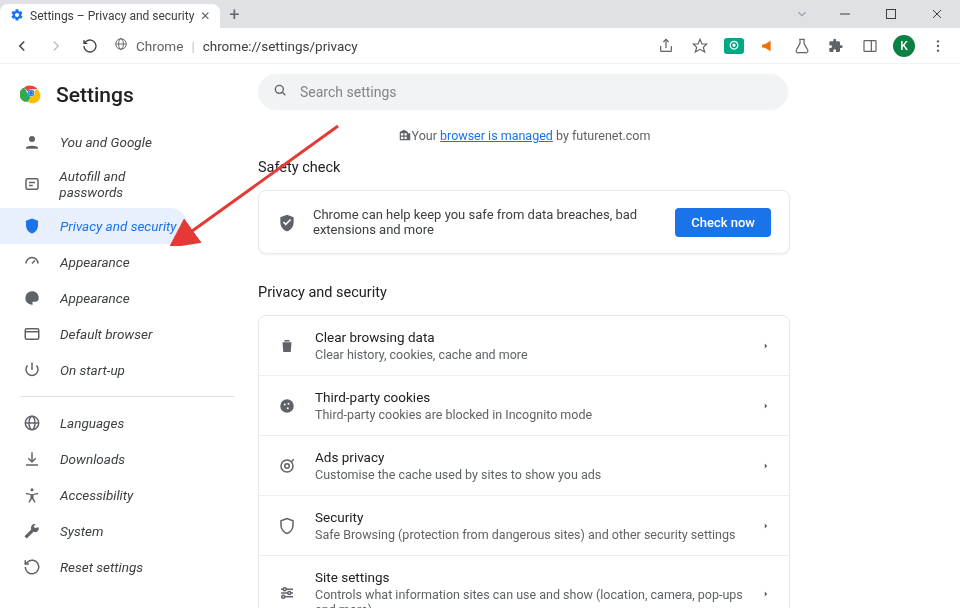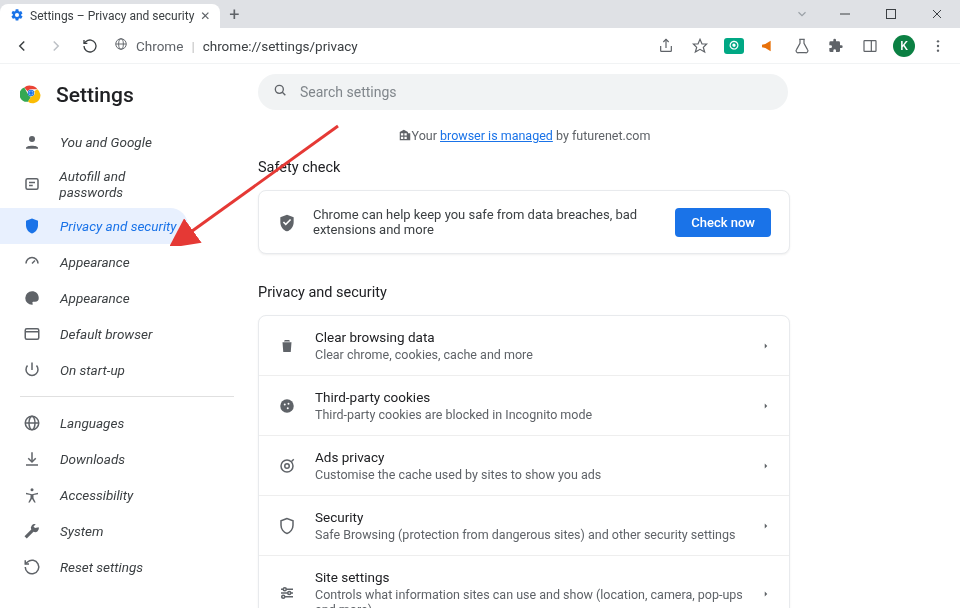--- a/index.html
+++ b/index.html
@@ -376,21 +376,21 @@
       <div class="section-title">Privacy and security</div>
       <div class="card settings-list">
         <div class="row">
           <span class="ri">
               <svg viewBox="0 0 24 24" fill="currentColor">
                 <path d="M6 7h12l-1 13H7zM9 4h6l1 2H8z"></path>
               </svg>
             </span>
           <div class="rt">
               <div class="t">Clear browsing data</div>
-              <div class="s">Clear chrome, cookies, cache and more</div>
+              <div class="s">Clear history, cookies, cache and more</div>
             </div>
           <span class="chev"><svg viewBox="0 0 24 24" fill="currentColor">
                 <path d="M9 6l6 6-6 6z"></path>
               </svg></span>
         </div>
         <div class="row">
           <span class="ri">
               <svg viewBox="0 0 24 24" fill="currentColor">
                 <circle cx="12" cy="12" r="9"></circle>
                 <circle cx="9" cy="10" r="1.3" fill="#fff"></circle>

